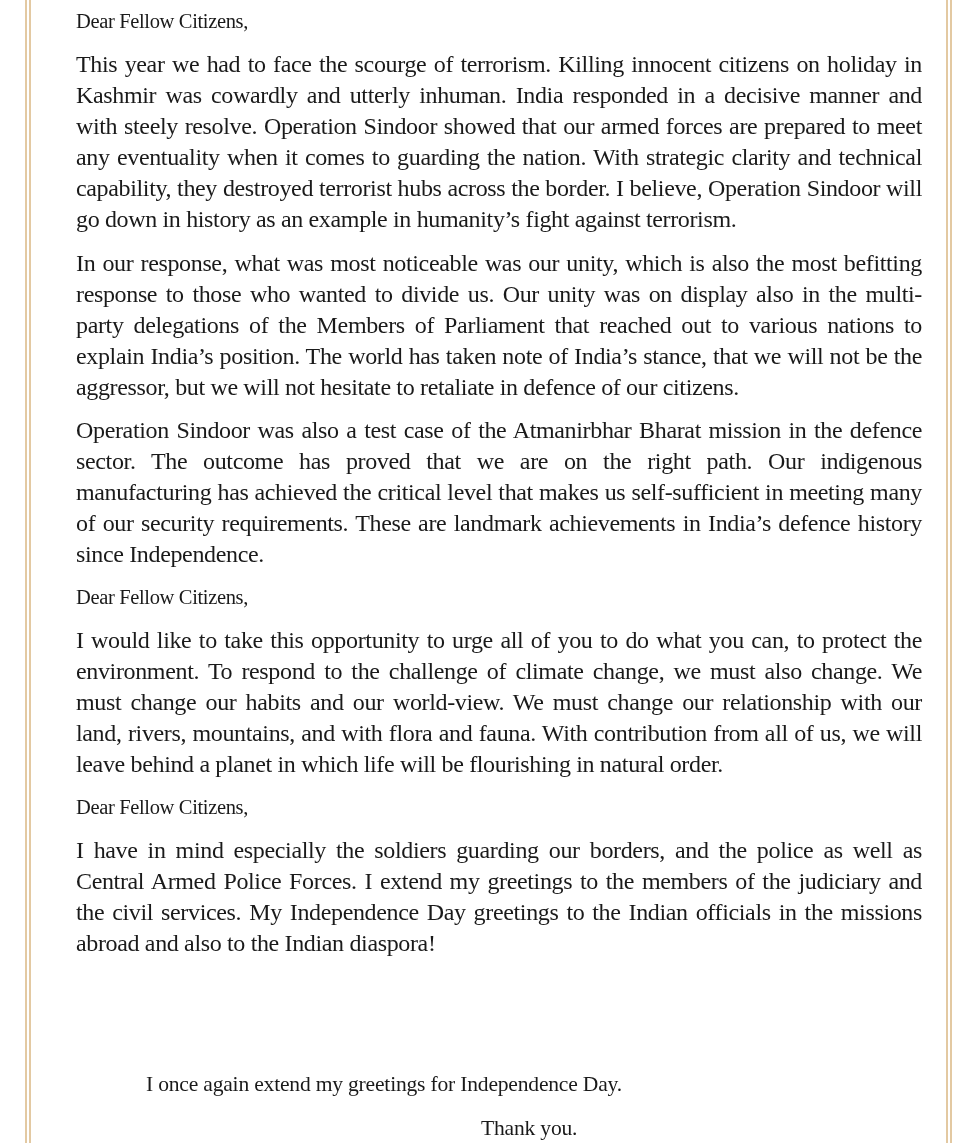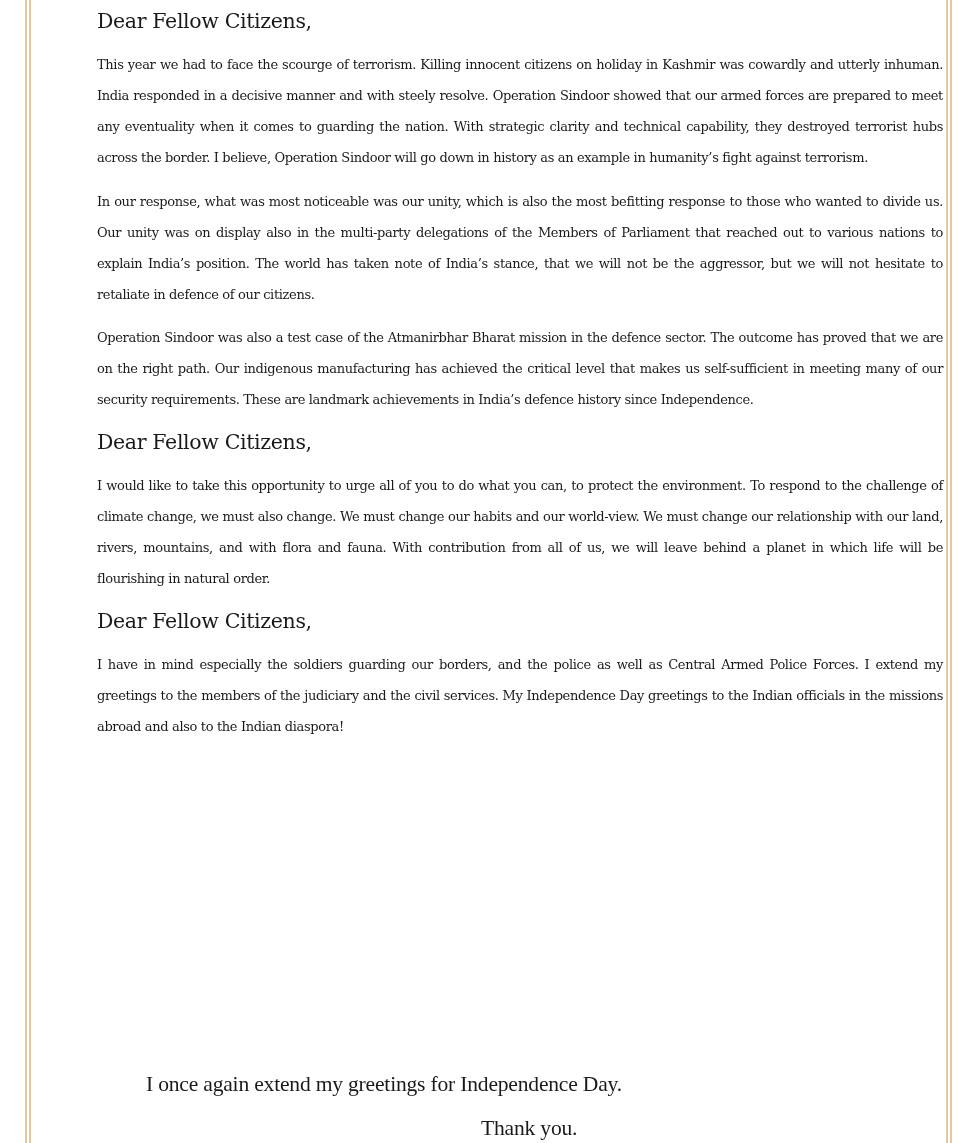--- a/index.html
+++ b/index.html
@@ -22,27 +22,28 @@
       width: 2px;
       background: #e3c9a2;
     }
     .fl-1 { left: 25px; }
     .fl-2 { left: 29px; width: 2px; }
     .fr-1 { left: 946px; }
     .fr-2 { left: 950px; width: 2px; }
 
     .content {
       position: absolute;
-      left: 97px;
+      left: 76px;
       width: 846px;
       top: 6px;
+      font-family: Liberation Serif, serif;
     }
     .para {
       margin: 0;
-      font-size: 13px;
+      font-size: 24px;
       line-height: 31px;
       text-align: justify;
       text-align-last: left;
       letter-spacing: -0.35px;
       word-spacing: 0px;
     }
     .salutation {
       margin: 0;
       font-size: 20.5px;
       line-height: 31px;

